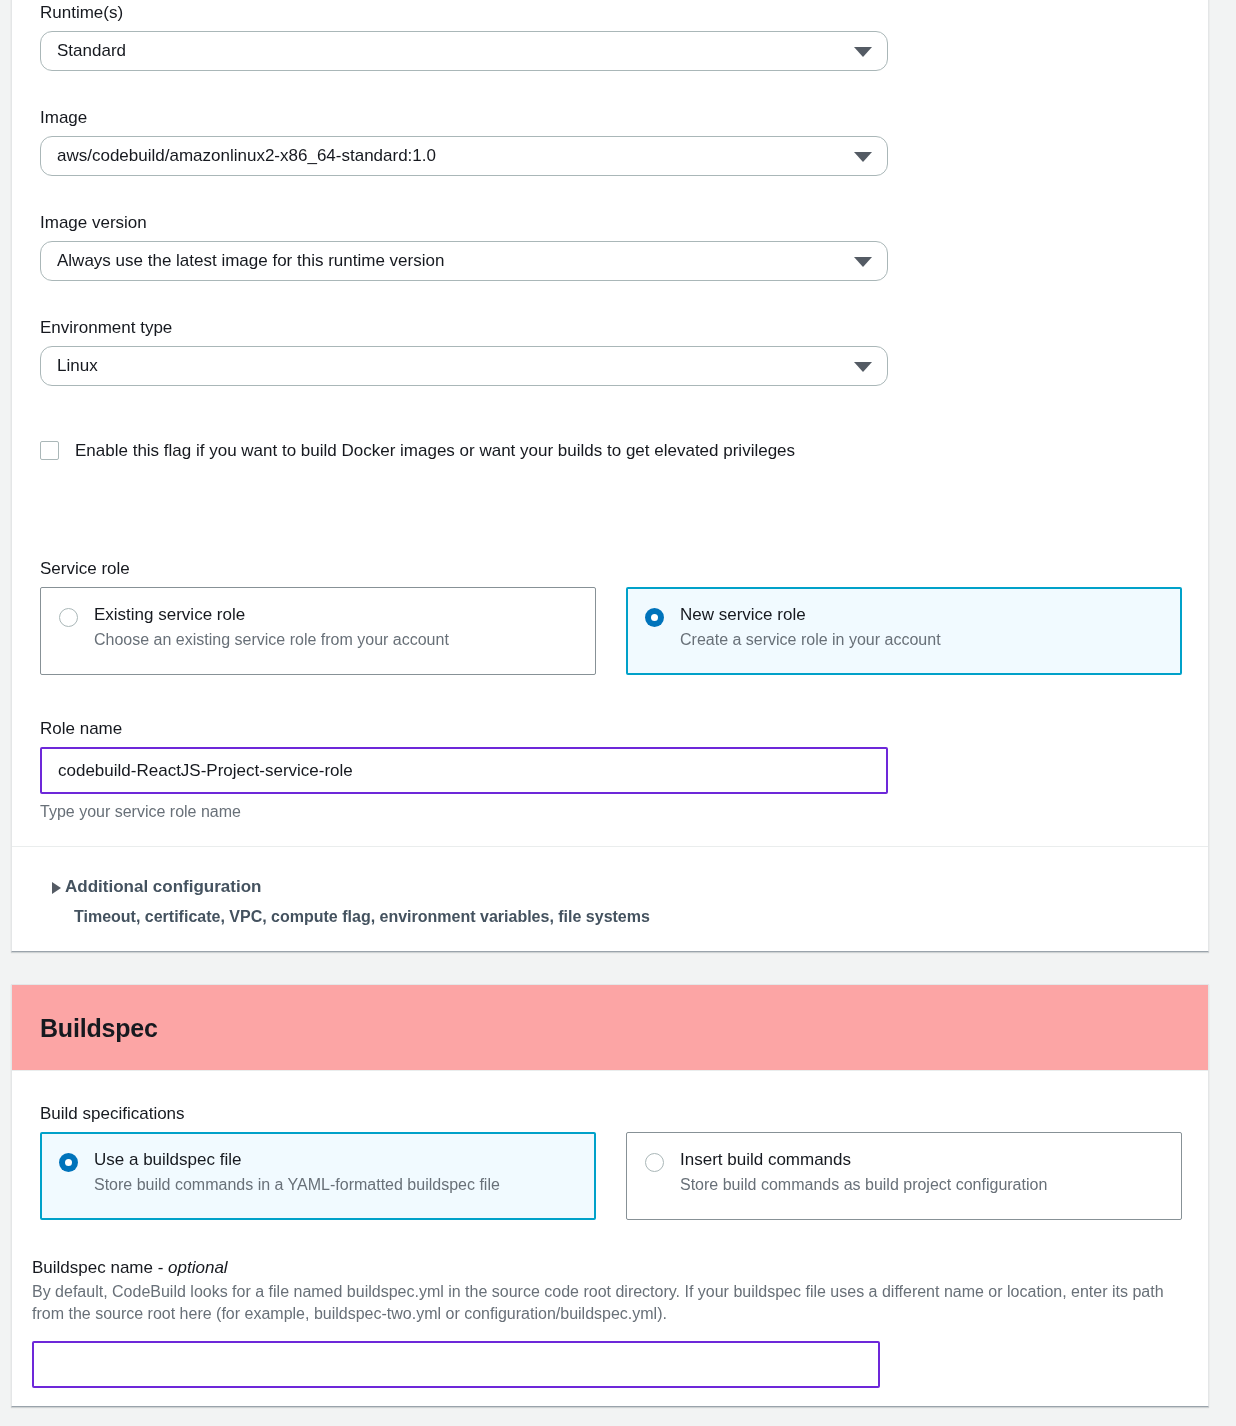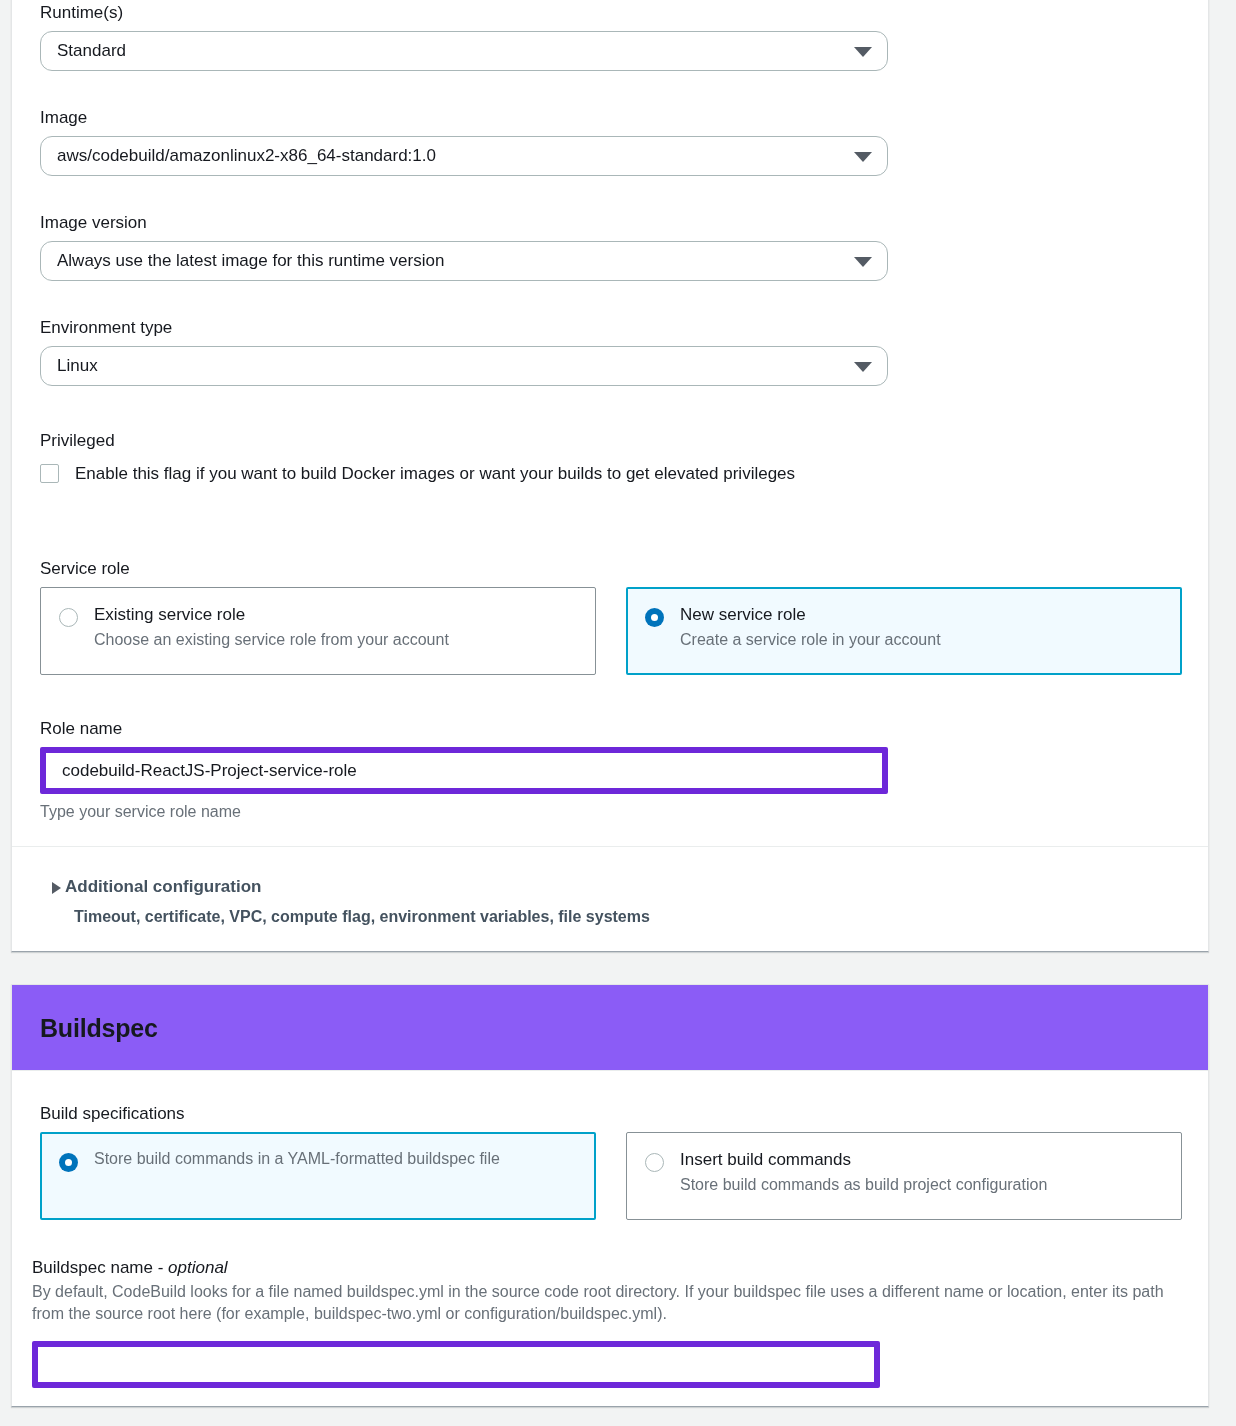--- a/index.html
+++ b/index.html
@@ -36,21 +36,21 @@
   }
   #card-buildspec {
     top: 984px;
     height: 423px;
     border: 1px solid #e4e6e7;
     border-bottom-color: #9aa3ab;
   }
 
   .card-header {
     height: 86px;
-    background: #8b5cf6;
+    background: #fca5a5;
     border-bottom: 1px solid #eaeded;
     display: flex;
     align-items: center;
     padding: 0 28px;
   }
   .card-header h2 {
     margin: 0;
     font-size: 25px;
     line-height: 30px;
     font-weight: bold;
@@ -91,21 +91,21 @@
     margin-top: -4px;
     width: 0; height: 0;
     border-left: 9px solid transparent;
     border-right: 9px solid transparent;
     border-top: 10px solid #545b64;
   }
 
   .text-input {
     width: 848px;
     height: 40px;
-    border: 6px solid #6d28d9;
+    border: 2px solid #6d28d9;
     background: #ffffff;
     border-radius: 2px;
     display: flex;
     align-items: center;
     padding: 0 16px;
     font-size: 17px;
     line-height: 22px;
     color: #16191f;
   }
   .text-input.tall { height: 47px; }
@@ -279,21 +279,20 @@
 
     <div class="abs" style="left:28px; top:365px;">
       <div class="field-label">Environment type</div>
       <div class="select-wrap">
         <div class="select-box">Linux</div>
         <span class="caret"></span>
       </div>
     </div>
 
     <div class="abs" style="left:28px; top:478px; width:860px;">
-      <div class="field-label">Privileged</div>
       <div class="check-row">
         <span class="checkbox"></span>
         <span class="check-label">Enable this flag if you want to build Docker images or want your builds to get elevated privileges</span>
       </div>
     </div>
 
     <div class="abs" style="left:28px; top:606px;">
       <div class="field-label">Service role</div>
       <div class="tiles">
         <div class="tile">
@@ -340,20 +339,21 @@
     <div class="card-header">
       <h2>Buildspec</h2>
     </div>
 
     <div class="abs" style="left:28px; top:118px;">
       <div class="field-label">Build specifications</div>
       <div class="tiles">
         <div class="tile selected">
           <span class="radio on"></span>
           <span>
+            <span class="tile-title" style="display:block">Use a buildspec file</span>
             <span class="tile-desc" style="display:block">Store build commands in a YAML-formatted buildspec file</span>
           </span>
         </div>
         <div class="tile">
           <span class="radio"></span>
           <span>
             <span class="tile-title" style="display:block">Insert build commands</span>
             <span class="tile-desc" style="display:block">Store build commands as build project configuration</span>
           </span>
         </div>

